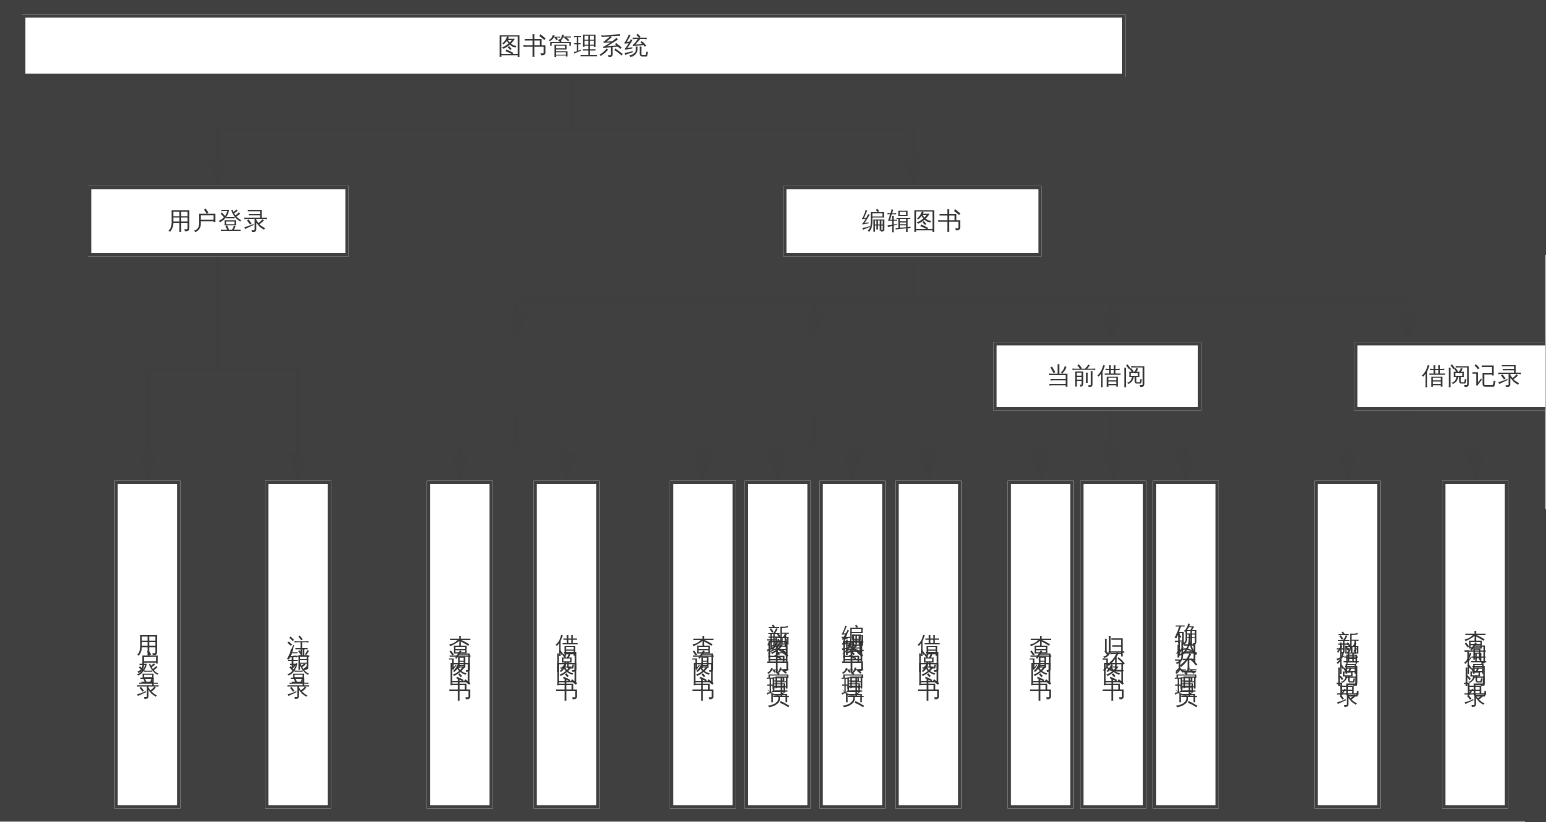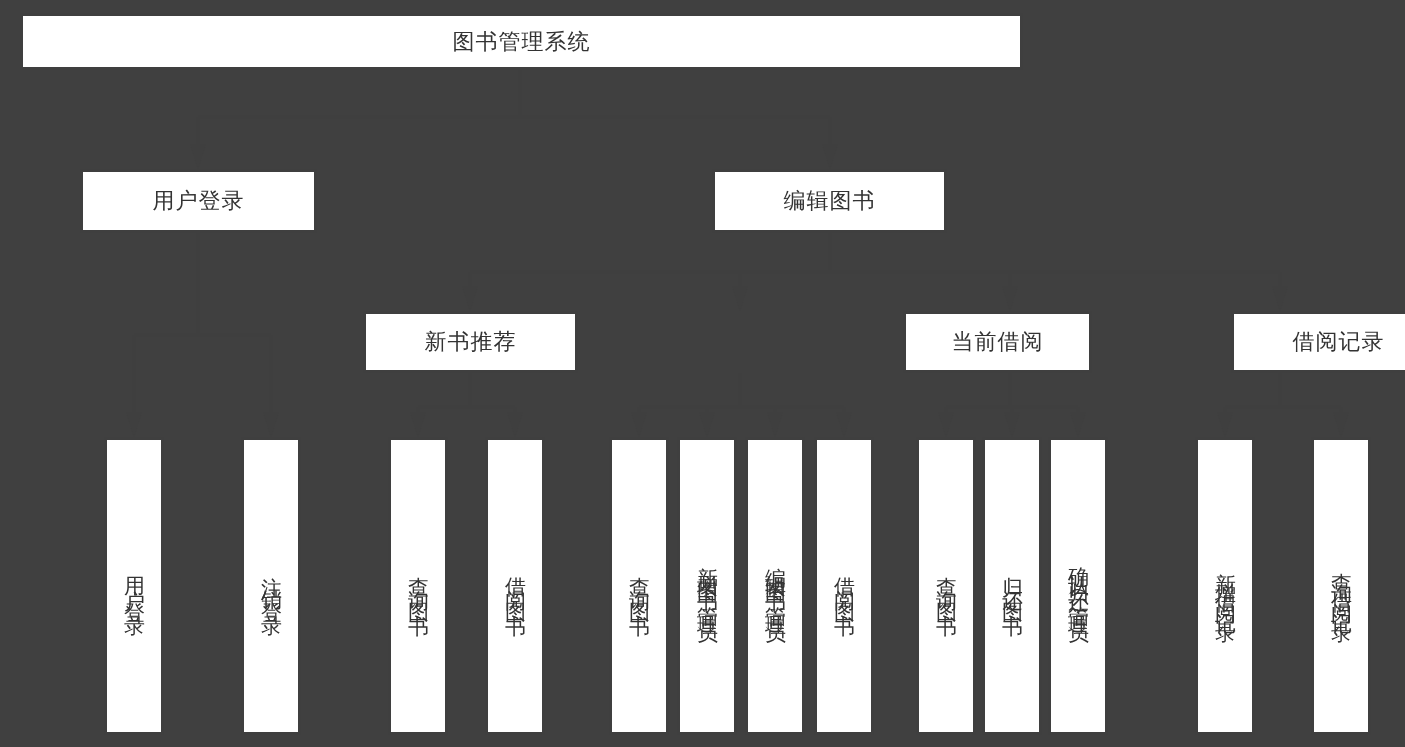--- a/index.html
+++ b/index.html
@@ -100,21 +100,20 @@
       <polygon points="1217,412 1233,412 1225,438"></polygon>
       <polygon points="1333,412 1349,412 1341,438"></polygon>
     </g>
   </svg>
 
   <div class="node node-h" style="left:20px; top:13px; width:1003px; height:57px">图书管理系统</div>
 
   <div class="node node-h" style="left:80px; top:169px; width:237px; height:64px">用户登录</div>
   <div class="node node-h" style="left:712px; top:169px; width:235px; height:64px">编辑图书</div>
 
-  <div class="node node-h" style="left:363px; top:311px; width:215px; height:62px">新书推荐</div>
   <div class="node node-h" style="left:903px; top:311px; width:189px; height:62px">当前借阅</div>
   <div class="node node-h" style="left:1231px; top:311px; width:215px; height:62px">借阅记录</div>
 
   <div class="node node-v sp13" style="left:104px; top:437px; width:60px; height:298px">用户登录</div>
   <div class="node node-v sp13" style="left:241px; top:437px; width:60px; height:298px">注销登录</div>
 
   <div class="node node-v sp13" style="left:388px; top:437px; width:60px; height:298px">查询图书</div>
   <div class="node node-v sp13" style="left:485px; top:437px; width:60px; height:298px">借阅图书</div>
 
   <div class="node node-v sp13" style="left:609px; top:437px; width:60px; height:298px">查询图书</div>

